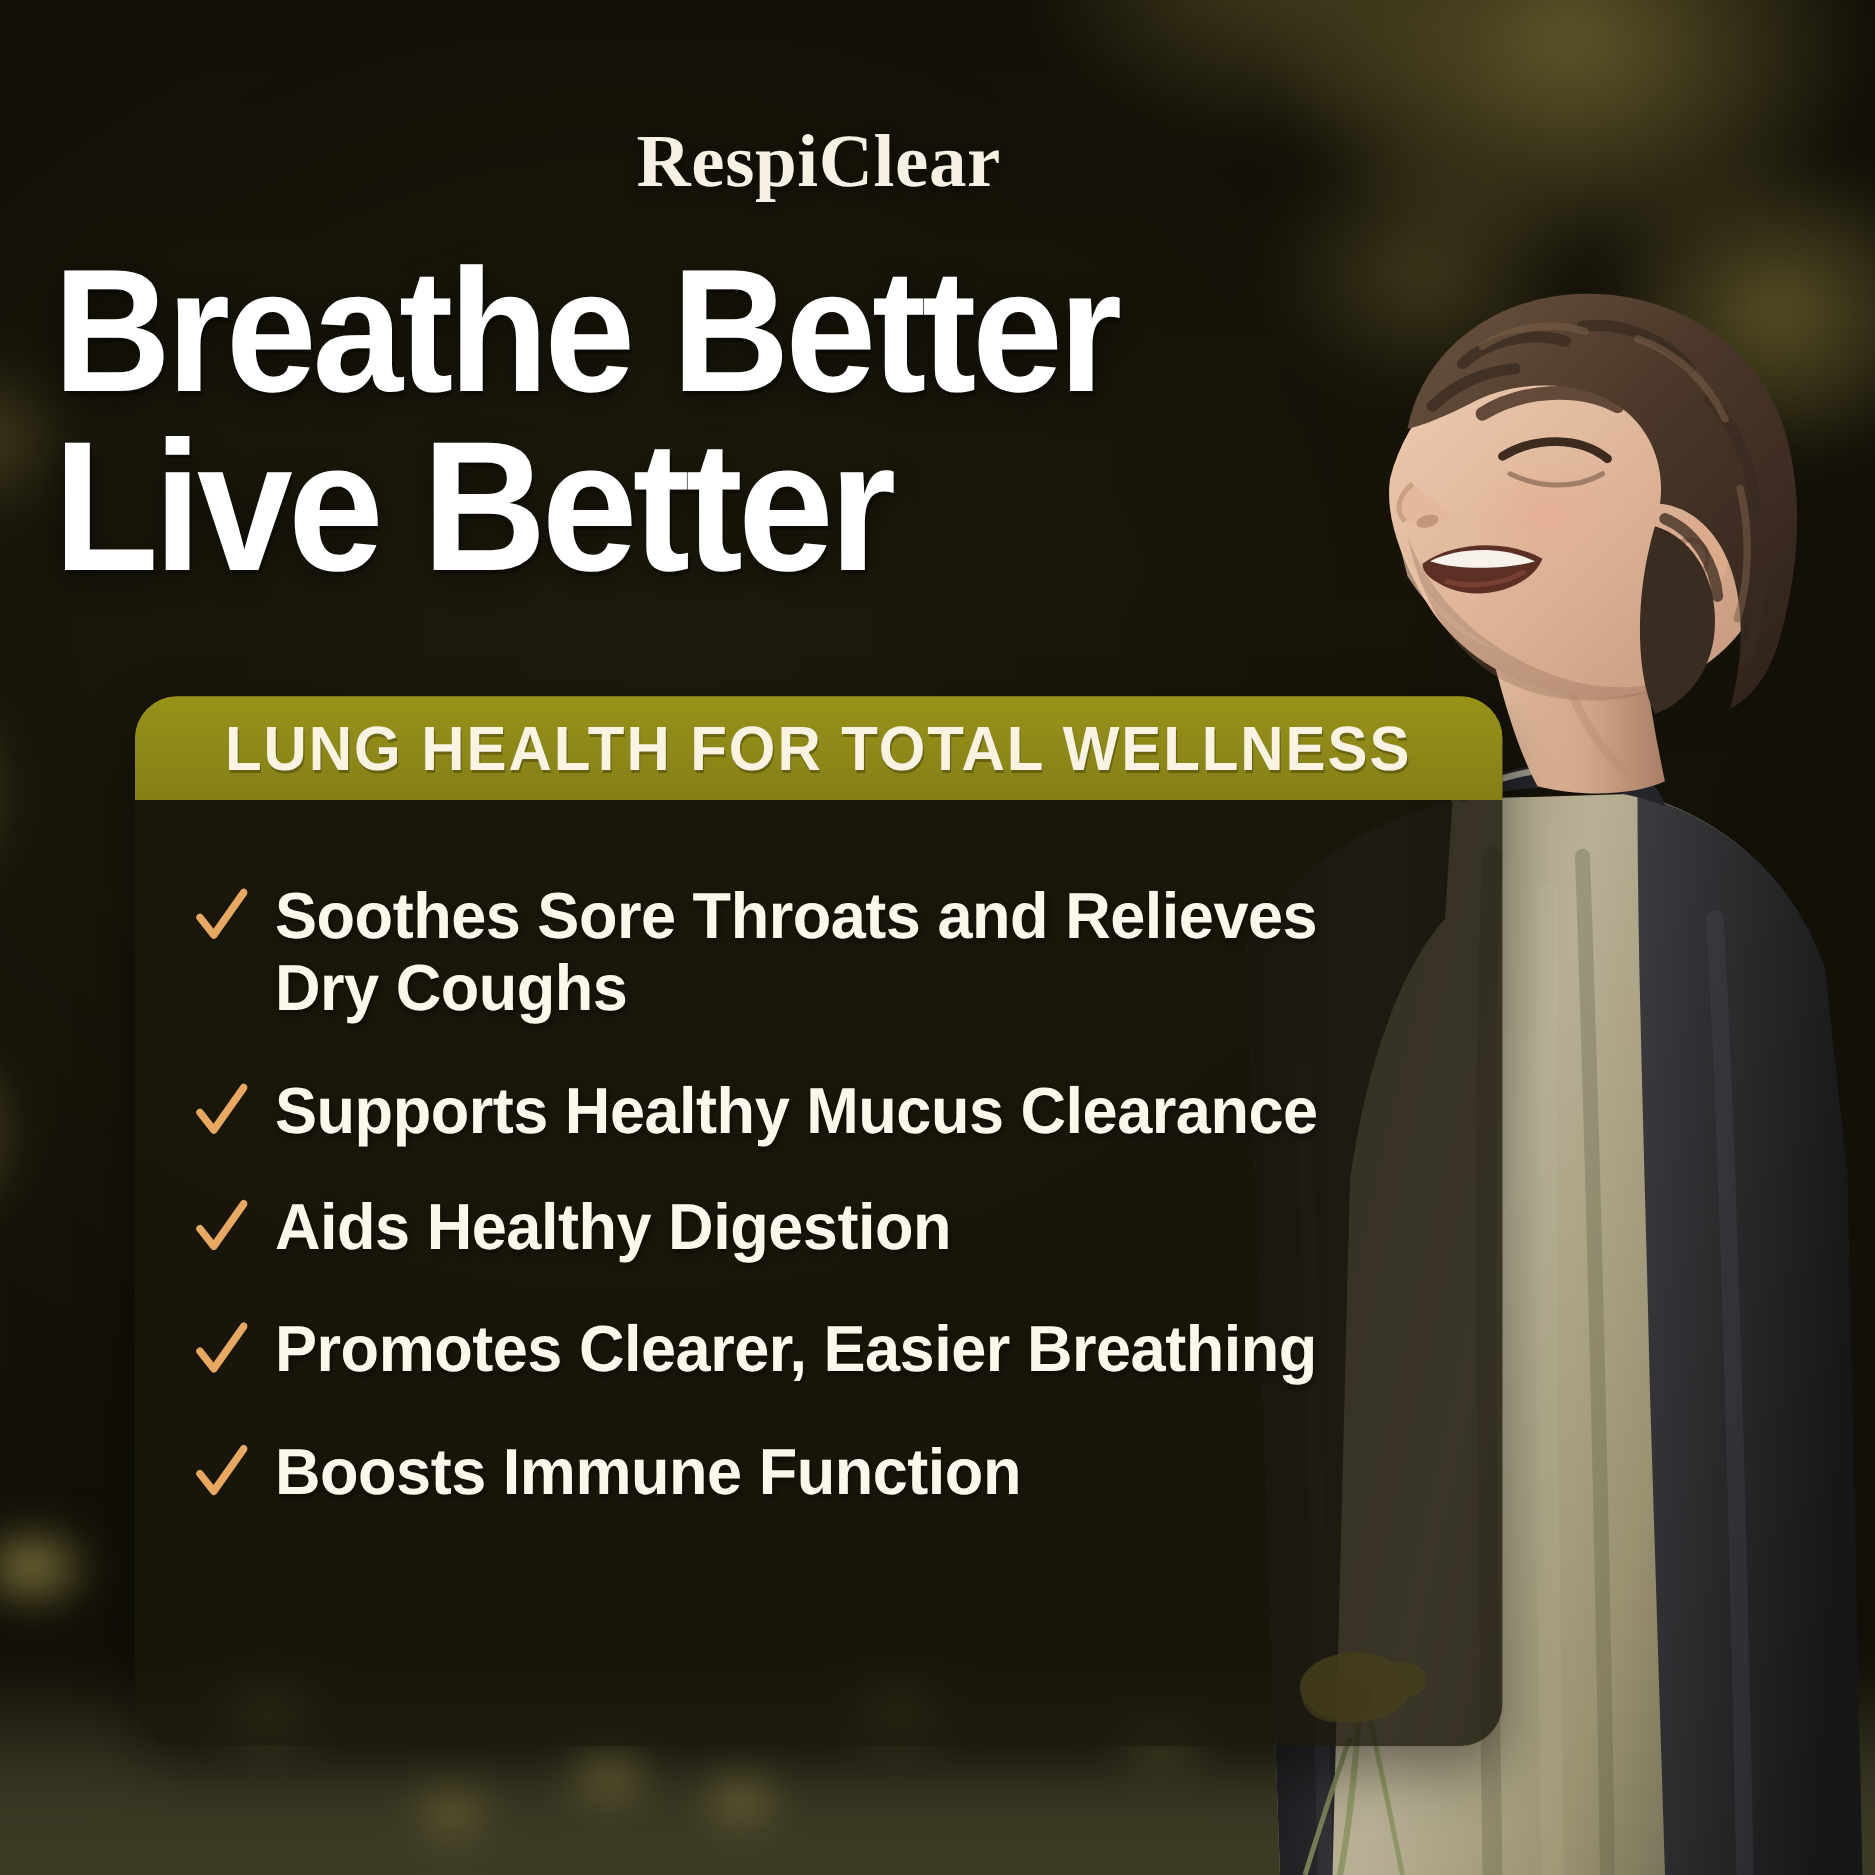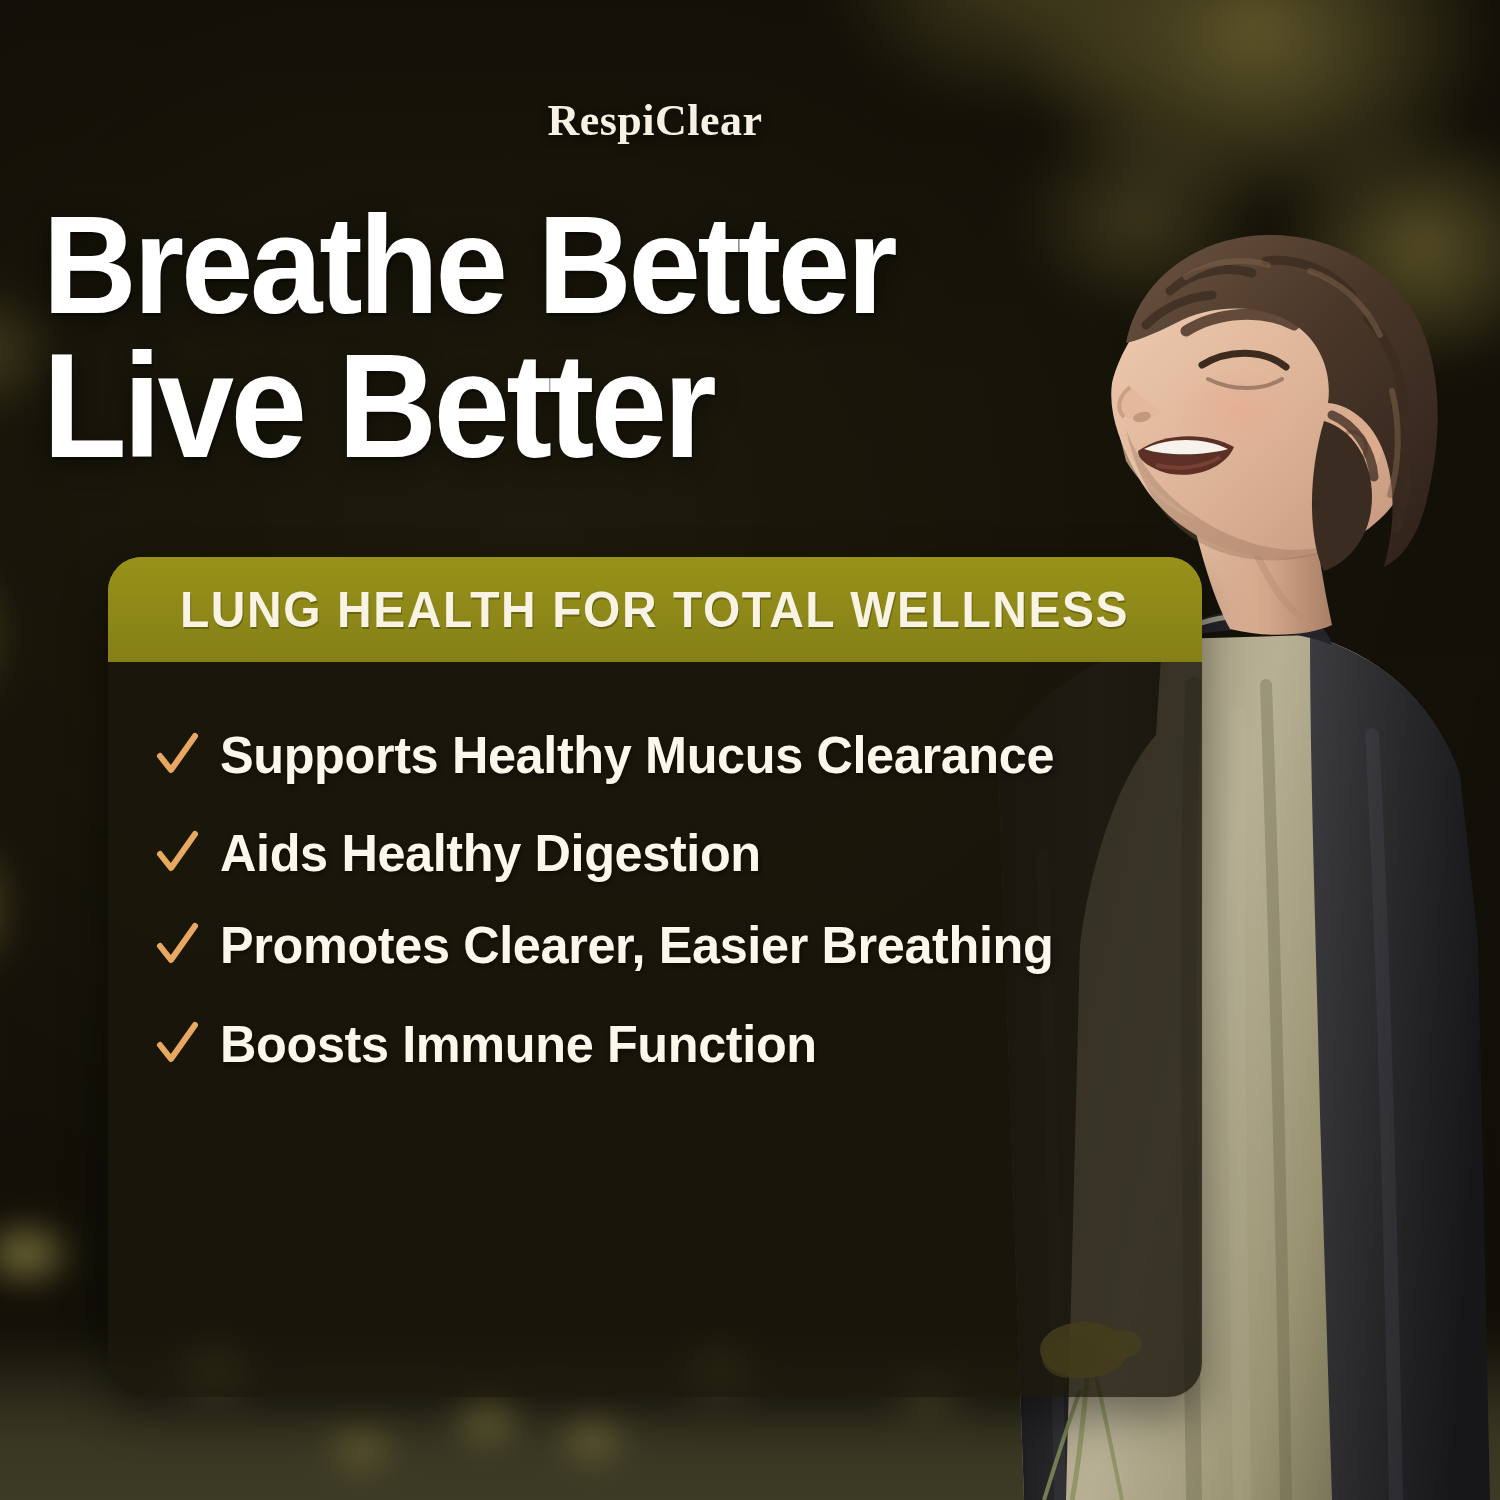--- a/index.html
+++ b/index.html
@@ -84,21 +84,21 @@
   
   .brand {
     position: absolute;
     z-index: 6;
     top: 95px;
     left: 0;
     width: 1310px;
     text-align: center;
     font-family: "Liberation Serif", serif;
     font-weight: 700;
-    font-size: 44px;
+    font-size: 60px;
     letter-spacing: .5px;
     color: #f6f1e2;
     text-shadow: 0 2px 10px rgba(0,0,0,.55);
   }
 
   
   .headline {
     position: absolute;
     z-index: 6;
     top: 196px;
@@ -130,21 +130,21 @@
     left: 108px;
     top: 557px;
     width: 1094px;
     height: 840px;
     border-radius: 34px;
     background: rgba(26,23,11,.80);
     box-shadow: 0 18px 46px rgba(0,0,0,.42);
     overflow: hidden;
   }
   .card-banner {
-    height: 105px;
+    height: 83px;
     background: #8f8a1a;
     background-image: linear-gradient(to bottom, #989219 0%, #8c8718 60%, #857f17 100%);
     display: flex;
     align-items: center;
     justify-content: flex-start;
     padding-left: 72px;
   }
   .card-banner-text {
     font-family: "Liberation Sans Narrow", "Liberation Sans", sans-serif;
     font-weight: 700;
@@ -364,20 +364,28 @@
 
   <div class="card">
 
     <div class="card-banner">
       <span class="card-banner-text">LUNG HEALTH FOR TOTAL WELLNESS</span>
     </div>
 
     <ul class="benefits">
 
 
+      <li class="benefit">
+        <span class="check-icon">
+          <svg viewBox="0 0 42 48" xmlns="http://www.w3.org/2000/svg">
+            <path d="M4 26 L 15 40 L 39 6" stroke="#e8a860" stroke-width="6" fill="none" stroke-linecap="round" stroke-linejoin="round"></path>
+          </svg>
+        </span>
+        <span class="benefit-text">Soothes Sore Throats and Relieves Dry Coughs</span>
+      </li>
 
       <li class="benefit">
         <span class="check-icon">
           <svg viewBox="0 0 42 48" xmlns="http://www.w3.org/2000/svg">
             <path d="M4 26 L 15 40 L 39 6" stroke="#e8a860" stroke-width="6" fill="none" stroke-linecap="round" stroke-linejoin="round"></path>
           </svg>
         </span>
         <span class="benefit-text">Supports Healthy Mucus Clearance</span>
       </li>
 

